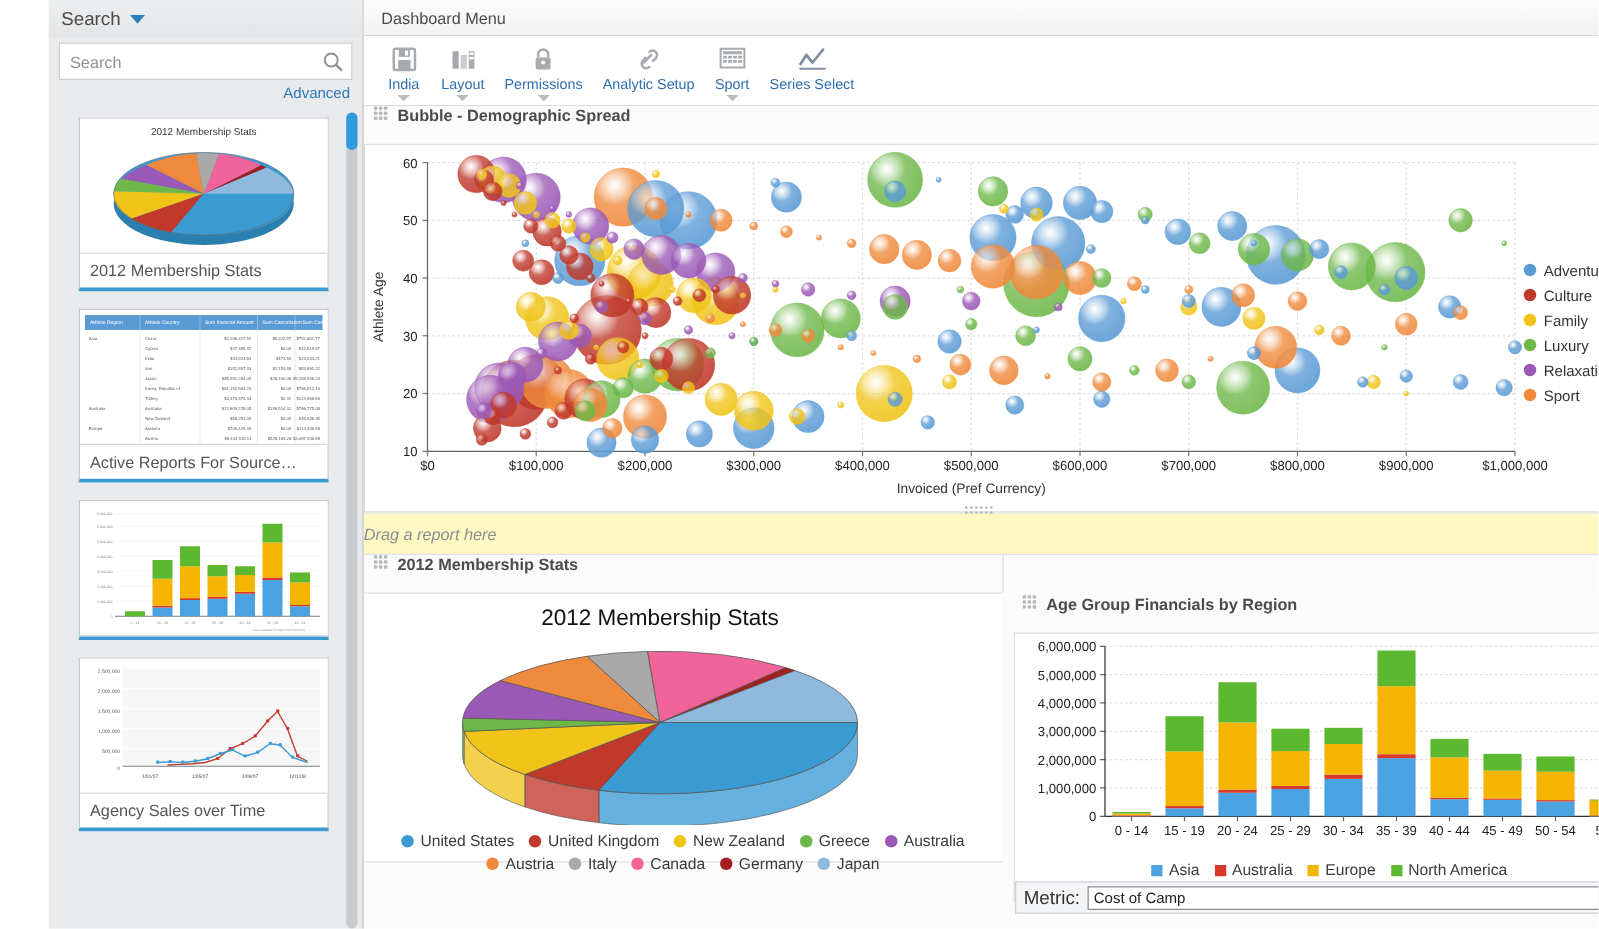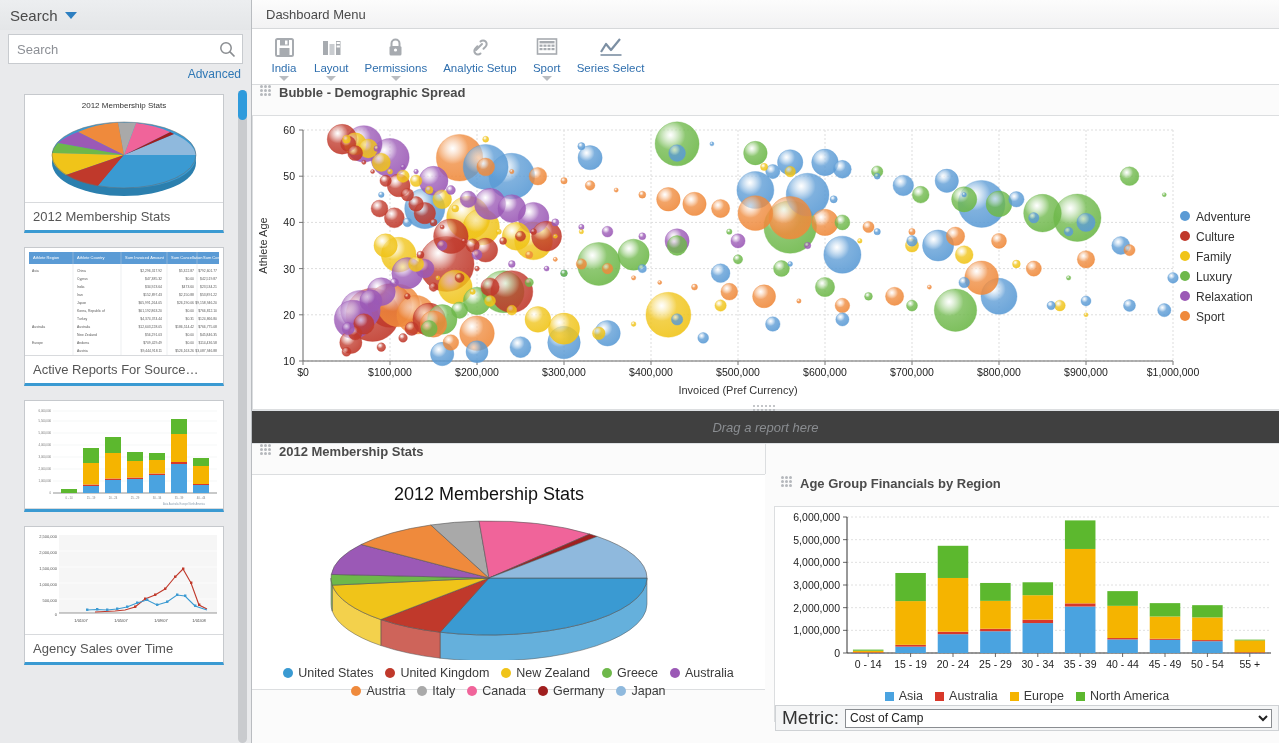--- a/index.html
+++ b/index.html
@@ -5,21 +5,21 @@
   * { box-sizing: border-box; }
   html, body {
     margin: 0; padding: 0;
     width: 1279px; height: 743px;
     overflow: hidden;
     font-family: "Liberation Sans", sans-serif;
     background: #ffffff;
     font-size: 12px;
     color: #333;
   }
-  #app { position: relative; width: 1279px; height: 600px; display: flex; }
+  #app { position: relative; width: 1279px; height: 600px; display: flex; padding-left: 39px; }
 
   
   .sidebar {
     width: 252px; height: 743px;
     background: #e9eaec;
     border-right: 1px solid #b9bcc0;
     position: relative;
     flex: 0 0 252px;
   }
   .search-header {
@@ -161,25 +161,25 @@
   .widget-title { font-size: 13px; font-weight: bold; color: #4b4b4b; }
 
   .widget-body {
     background: #fff;
     border: 1px solid #dcdee0;
     border-right: 0;
     position: relative;
   }
 
   .drop-strip {
-    background: #404040;
+    background: #fef9c3;
     border-top: 1px solid #dfe2e5;
     border-bottom: 1px solid #dfe2e5;
     height: 34px;
-    display: flex; align-items: center; justify-content: center;
+    display: flex; align-items: center; 
   }
   .drop-text { font-style: italic; color: #8a8d91; font-size: 13px; }
   .drop-handle {
     position: absolute; left: 50%; transform: translateX(-50%);
     top: -5px;
     width: 26px; height: 8px;
     display: grid;
     grid-template-columns: repeat(6, 3px);
     grid-template-rows: repeat(2, 3px);
     gap: 1px;
@@ -198,21 +198,21 @@
   .legend-dot { width: 10px; height: 10px; border-radius: 50%; display: inline-block; }
   .legend-sq { width: 9px; height: 9px; display: inline-block; }
 
   .metric-bar {
     border: 1px solid #cfd2d5;
     background: #f4f5f6;
     height: 26px;
     display: flex; align-items: center;
     padding: 0 6px; gap: 6px;
   }
-  .metric-label { font-size: 19px; color: #333; }
+  .metric-label { font-size: 15px; color: #333; }
   .metric-select {
     flex: 1; height: 19px;
     font-family: "Liberation Sans", sans-serif;
     font-size: 12px;
     border: 1px solid #8a8d91;
     background: #fff;
     color: #222;
   }
   .vdiv {
     position: absolute; top: 0; bottom: 0;

